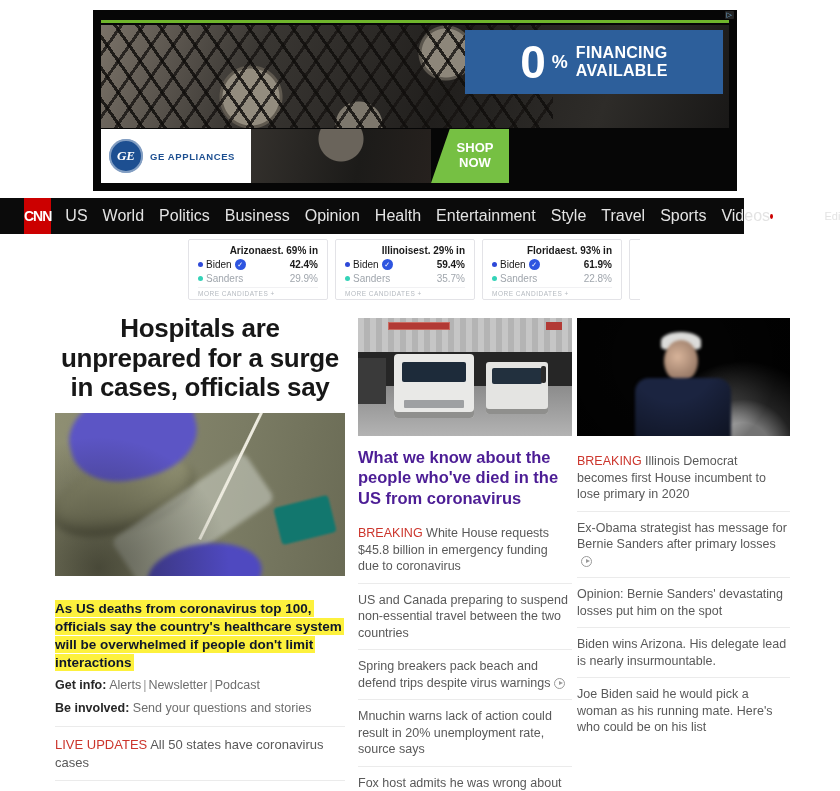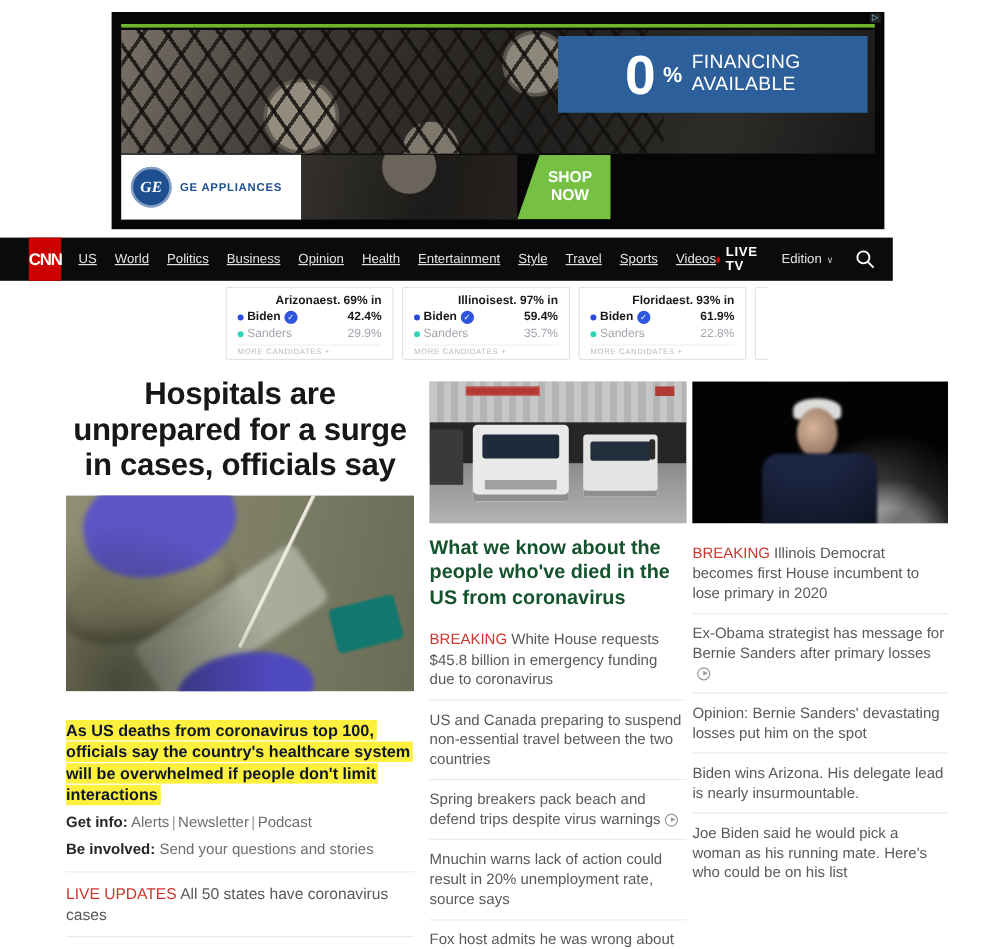--- a/index.html
+++ b/index.html
@@ -18,21 +18,21 @@
       radial-gradient(circle at 258px 100px, #7d776c 0 23px, transparent 24px),
       linear-gradient(110deg,#7a7268 0%,#3a3733 25%,#211f1d 55%,#2e2c29 80%,#191817 100%); }
   .stove::before { content:""; position:absolute; inset:0; width:72%;
     background:
       repeating-linear-gradient(55deg, transparent 0 15px, rgba(16,14,12,.85) 15px 18px),
       repeating-linear-gradient(-55deg, transparent 0 15px, rgba(22,19,17,.8) 15px 18px); }
   .offer-box { position:absolute; right:14px; top:20px; width:258px; height:64px; background:#2d5f9b;
     display:flex; align-items:center; justify-content:center; gap:8px; color:#fff; }
   .offer-pct { font-size:46px; font-weight:bold; line-height:1; letter-spacing:-2px; }
   .offer-sign { font-size:18px; font-weight:bold; vertical-align:22px; }
-  .offer-txt { font-size:16px; font-weight:normal; line-height:1.1; letter-spacing:.3px; }
+  .offer-txt { font-size:16px; font-weight:bold; line-height:1.1; letter-spacing:.3px; }
   .ad-strip { position:absolute; left:8px; top:119px; width:496px; height:54px; display:flex;text-align:right; }
   .ge-block { width:150px; background:#fff; display:flex; align-items:center; gap:7px; padding-left:8px; }
   .ge-logo { width:34px; height:34px; border-radius:50%; background:#1d4f91; color:#fff;
     font-family:"Liberation Serif",serif; font-style:italic; font-weight:bold; font-size:13px;
     display:flex; align-items:center; justify-content:center; box-shadow:inset 0 0 0 2px rgba(255,255,255,.45); }
   .ge-name { color:#1d4f91; font-size:9.5px; font-weight:bold; letter-spacing:.6px; }
   .strip-stove { width:180px;
     background: radial-gradient(circle at 90px 10px, #6a645b 0 22px, transparent 23px),
       linear-gradient(100deg,#34312d,#1c1b19 60%,#26211e); }
   .gv-block { flex:1; background:#fff; display:flex; align-items:center; justify-content:center; gap:7px; }
@@ -47,53 +47,53 @@
   .cta-block { width:78px; background:#76c043; clip-path:polygon(24% 0,100% 0,100% 100%,0 100%);
     display:flex; flex-direction:column; align-items:center; justify-content:center;
     color:#fff; font-weight:bold; font-size:13px; line-height:1.15; padding-left:10px; }
 
   
   .nav { position:absolute; left:0; top:198px; width:744px; height:36px; background:#0b0b0b;
     display:flex; align-items:center; }
   .cnn-logo { width:37px; height:36px; background:#cc0000; color:#fff; font-weight:bold; font-size:14px;
     letter-spacing:-1px; display:flex; align-items:center; justify-content:center; margin-left:24px; margin-right:14px; }
   .nav-menu { display:flex; gap:15px; }
-  .nav-item { color:#e3e3e3; font-size:11px; cursor:pointer;text-decoration:underline; }
+  .nav-item { color:#e3e3e3; font-size:16px; cursor:pointer; }
   .nav-right { margin-left:auto; margin-right:18px; display:flex; align-items:center; gap:18px; }
   .live { display:flex; align-items:center; gap:5px; color:#fff; font-size:11px; font-weight:bold; letter-spacing:.5px;justify-content:flex-end; }
   .live-dot { width:5px; height:5px; border-radius:50%; background:#cc0000; }
   .edition { display:flex; align-items:center; gap:4px; color:#e3e3e3; font-size:11px; }
   .chev { font-size:8px; color:#bdbdbd; }
   .icon-btn { display:flex; align-items:center; }
   .burger { display:flex; flex-direction:column; gap:3px; }
   .burger span { display:block; width:17px; height:2px; background:#fff; }
 
   
   .election { position:absolute; left:188px; top:239px; width:452px; height:61px; overflow:hidden; }
   .erow-cards { display:flex; gap:7px; }
   .ecard { flex:0 0 140px; background:#fff; border:1px solid #e3e3e7; border-radius:2px; padding:5px 9px 2px; }
   .ehead { display:flex; justify-content:flex-end; font-size:10px; font-weight:bold; color:#1a1a1a; }
   .erow { display:flex; align-items:center; gap:3px; margin-top:3px; font-size:10px; }
   .dot { width:5px; height:5px; border-radius:50%; flex:0 0 auto; }
   .dot-biden { background:#2e49d8; } .dot-sanders { background:#35d3b8; }
-  .ename-b { color:#1a1a1a; font-weight:bold; } .epct-b { margin-left:auto; font-weight:bold; color:#1a1a1a; }
+  .ename-b { color:#1a1a1a; font-weight:normal; } .epct-b { margin-left:auto; font-weight:bold; color:#1a1a1a; }
   .ename-s { color:#a0a6ad; } .epct-s { margin-left:auto; color:#a0a6ad; }
   .check { display:inline-flex; width:11px; height:11px; border-radius:50%; background:#2e55e0; color:#fff;
     font-size:7px; align-items:center; justify-content:center; }
   .emore { margin-top:3px; border-top:1px solid #f1f1f3; padding-top:2px; font-size:6.5px;
     letter-spacing:.5px; color:#b5bac0; }
 
   
   .col-left { position:absolute; left:55px; top:314px; width:290px; }
   .col-mid  { position:absolute; left:358px; top:318px; width:214px; }
   .col-right{ position:absolute; left:577px; top:318px; width:213px; }
 
   .headline { font-size:26px; line-height:1.14; font-weight:bold; color:#171717;
     text-align:center; letter-spacing:-.3px; cursor:pointer; }
-  .col-head { margin-top:11px; font-size:16.5px; font-weight:bold; line-height:1.24; color:#14532d; cursor:pointer; }
+  .col-head { margin-top:11px; font-size:16.5px; font-weight:bold; line-height:1.24; color:#4c1d95; cursor:pointer; }
 
   .lead { margin-top:24px; font-size:13.5px; font-weight:bold; line-height:1.34; color:#0f172a; cursor:pointer; }
   .hl { background:#fdf13d; box-decoration-break:clone; -webkit-box-decoration-break:clone; padding:1px 2px 1px 0; }
   .meta { margin-top:5px; font-size:12.5px; color:#6e6e6e; line-height:1.4; }
   .meta b { color:#262626; }
   .meta .sep { color:#9a9a9a; padding:0 2px; }
 
   .story-list { margin-top:9px; }
   .story { padding:9px 0; font-size:13px; line-height:1.35; color:#595959; cursor:pointer; }
   .col-left .story { border-top:1px solid #ebebeb; }
@@ -242,21 +242,21 @@
       <div class="erow">
           <span class="dot dot-sanders"></span>
           <span class="ename-s">Sanders</span>
           <span class="epct-s">29.9%</span>
         </div>
       <div class="emore">MORE CANDIDATES +</div>
     </div>
     <div class="ecard">
       <div class="ehead">
           <span>Illinois</span>
-          <span>est. 97% in</span>
+          <span>est. 29% in</span>
         </div>
       <div class="erow">
           <span class="dot dot-biden"></span>
           <span class="ename-b">Biden</span>
           <span class="check">✓</span>
           <span class="epct-b">59.4%</span>
         </div>
       <div class="erow">
           <span class="dot dot-sanders"></span>
           <span class="ename-s">Sanders</span>

